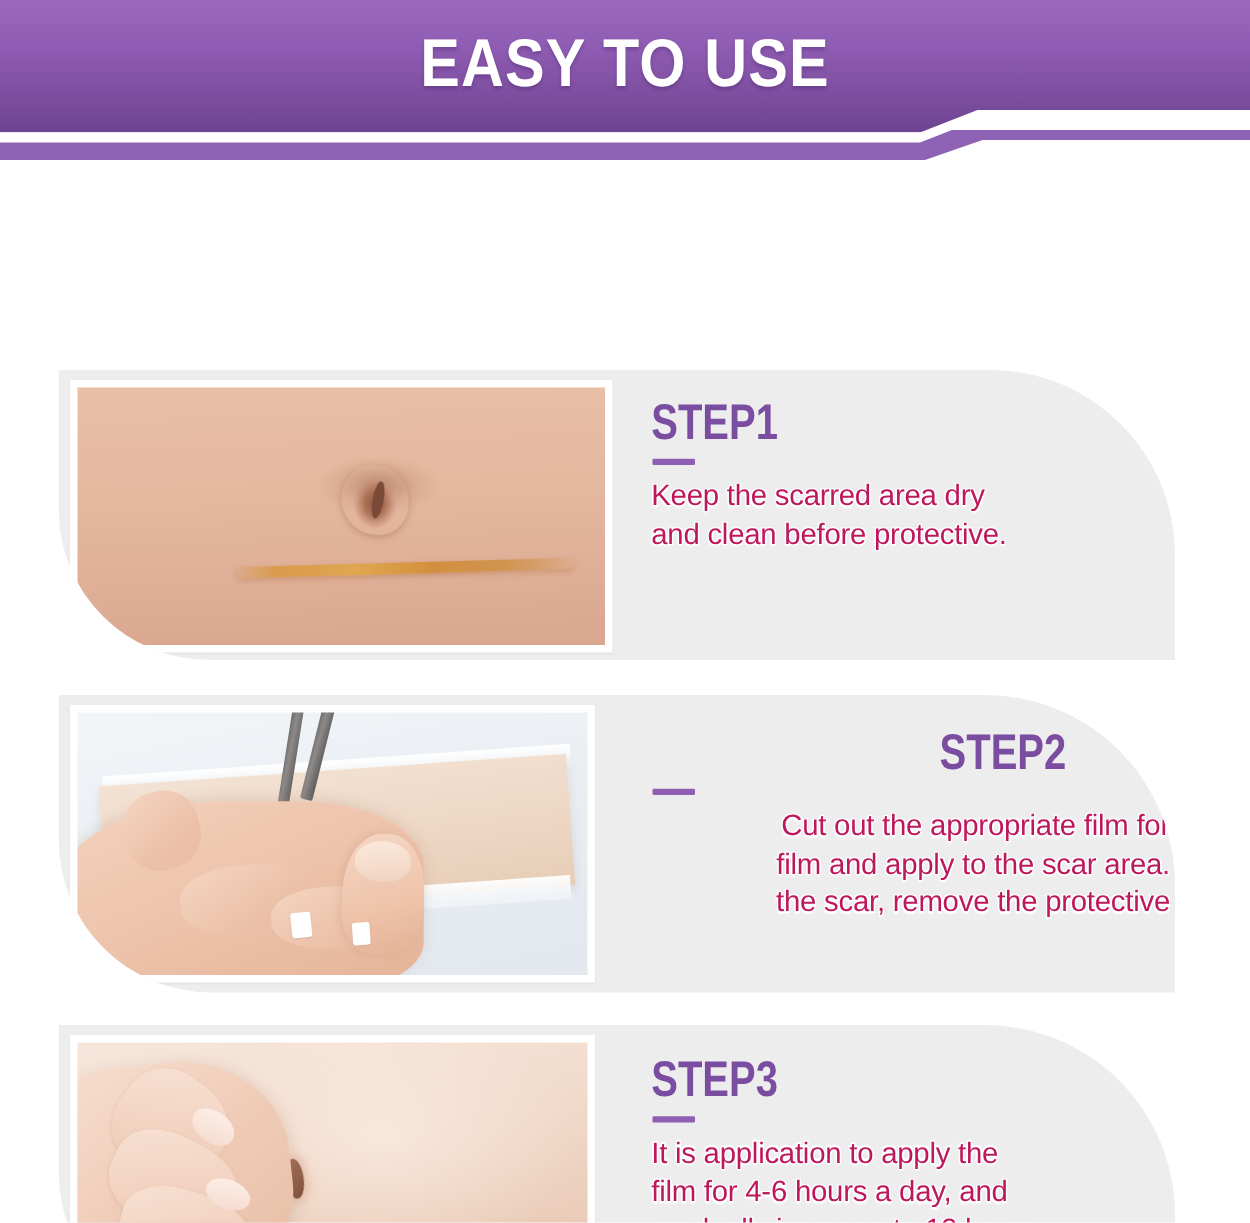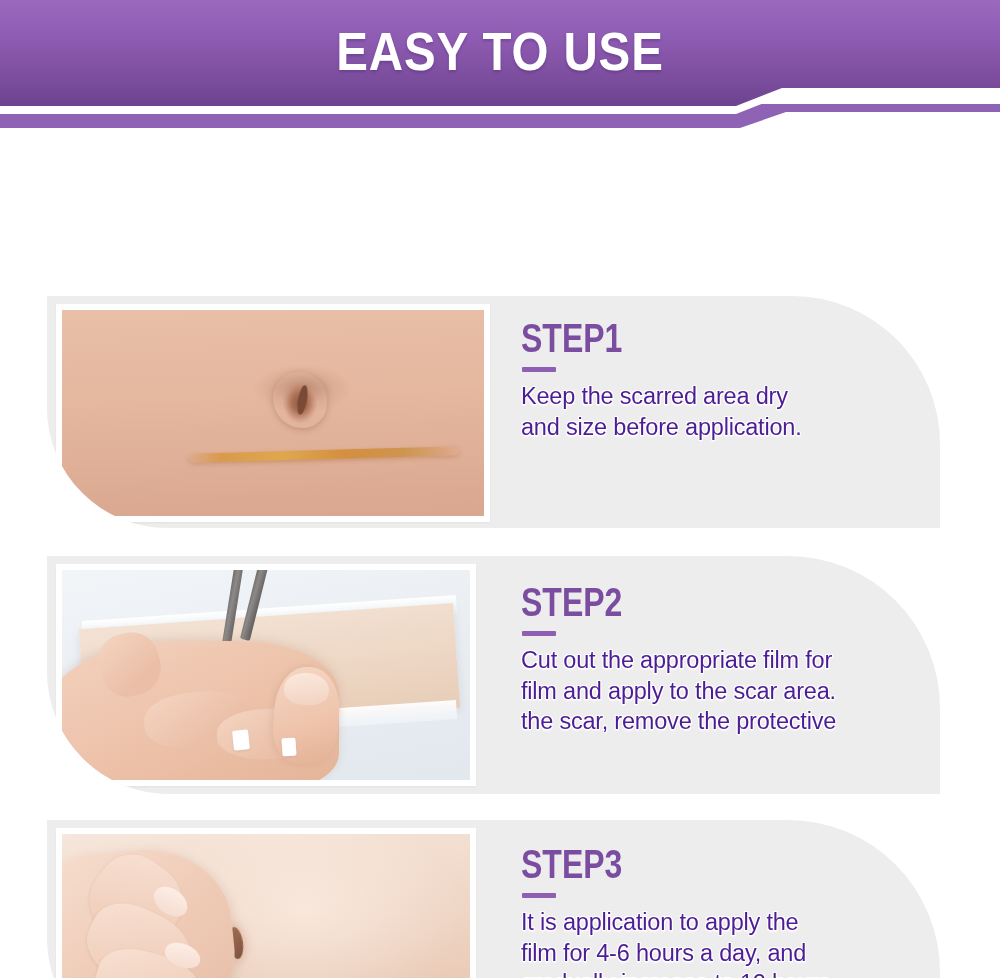--- a/index.html
+++ b/index.html
@@ -287,21 +287,21 @@
   .ph3-n2 { left: 25%; top: 52%; width: 9%;  height: 11%; transform: rotate(22deg); }
 
   
   .text-block {
     position: absolute;
     left: 462px;
     top: 22px;
     width: 415px;
     margin-left: 12px;
   }
-  .card-2 .text-block { top: 26px; }
+  .card-2 .text-block { top: 26px; text-align: right; }
   .card-3 .text-block { top: 24px; }
 
   .step-label {
     font-size: 40px;
     font-weight: bold;
     color: #7b4da1;
     letter-spacing: 0px;
     line-height: 1;
     transform: scaleX(0.80);
     transform-origin: left center;
@@ -312,21 +312,21 @@
     width: 34px;
     height: 5px;
     background: #8e5fb3;
     margin: 9px 0 9px 1px;
     border-radius: 1px;
   }
 
   .step-desc {
     font-size: 23.5px;
     line-height: 1.30;
-    color: #4c1d95;
+    color: #be185d;
     font-family: "Liberation Sans", sans-serif;
     letter-spacing: -0.2px;
     text-shadow:
       1px 1px 0 #ffffff, -1px 1px 0 #ffffff,
       1px -1px 0 #ffffff, -1px -1px 0 #ffffff,
       0 2px 2px rgba(255,255,255,0.9);
   }
   .step-desc .ln { display: block; white-space: nowrap; }
 </style>
 </head>
@@ -349,21 +349,21 @@
           <div class="ph1-scar2"></div>
           <div class="ph1-scar"></div>
         </div>
       </div>
 
       <div class="text-block">
         <div class="step-label">STEP1</div>
         <div class="step-rule"></div>
         <div class="step-desc">
           <span class="ln">Keep the scarred area dry</span>
-          <span class="ln">and size before application.</span>
+          <span class="ln">and clean before protective.</span>
         </div>
       </div>
 
     </div>
   </div>
 
   <div class="card card-2">
     <div class="card-inner">
 
       <div class="photo-frame">

